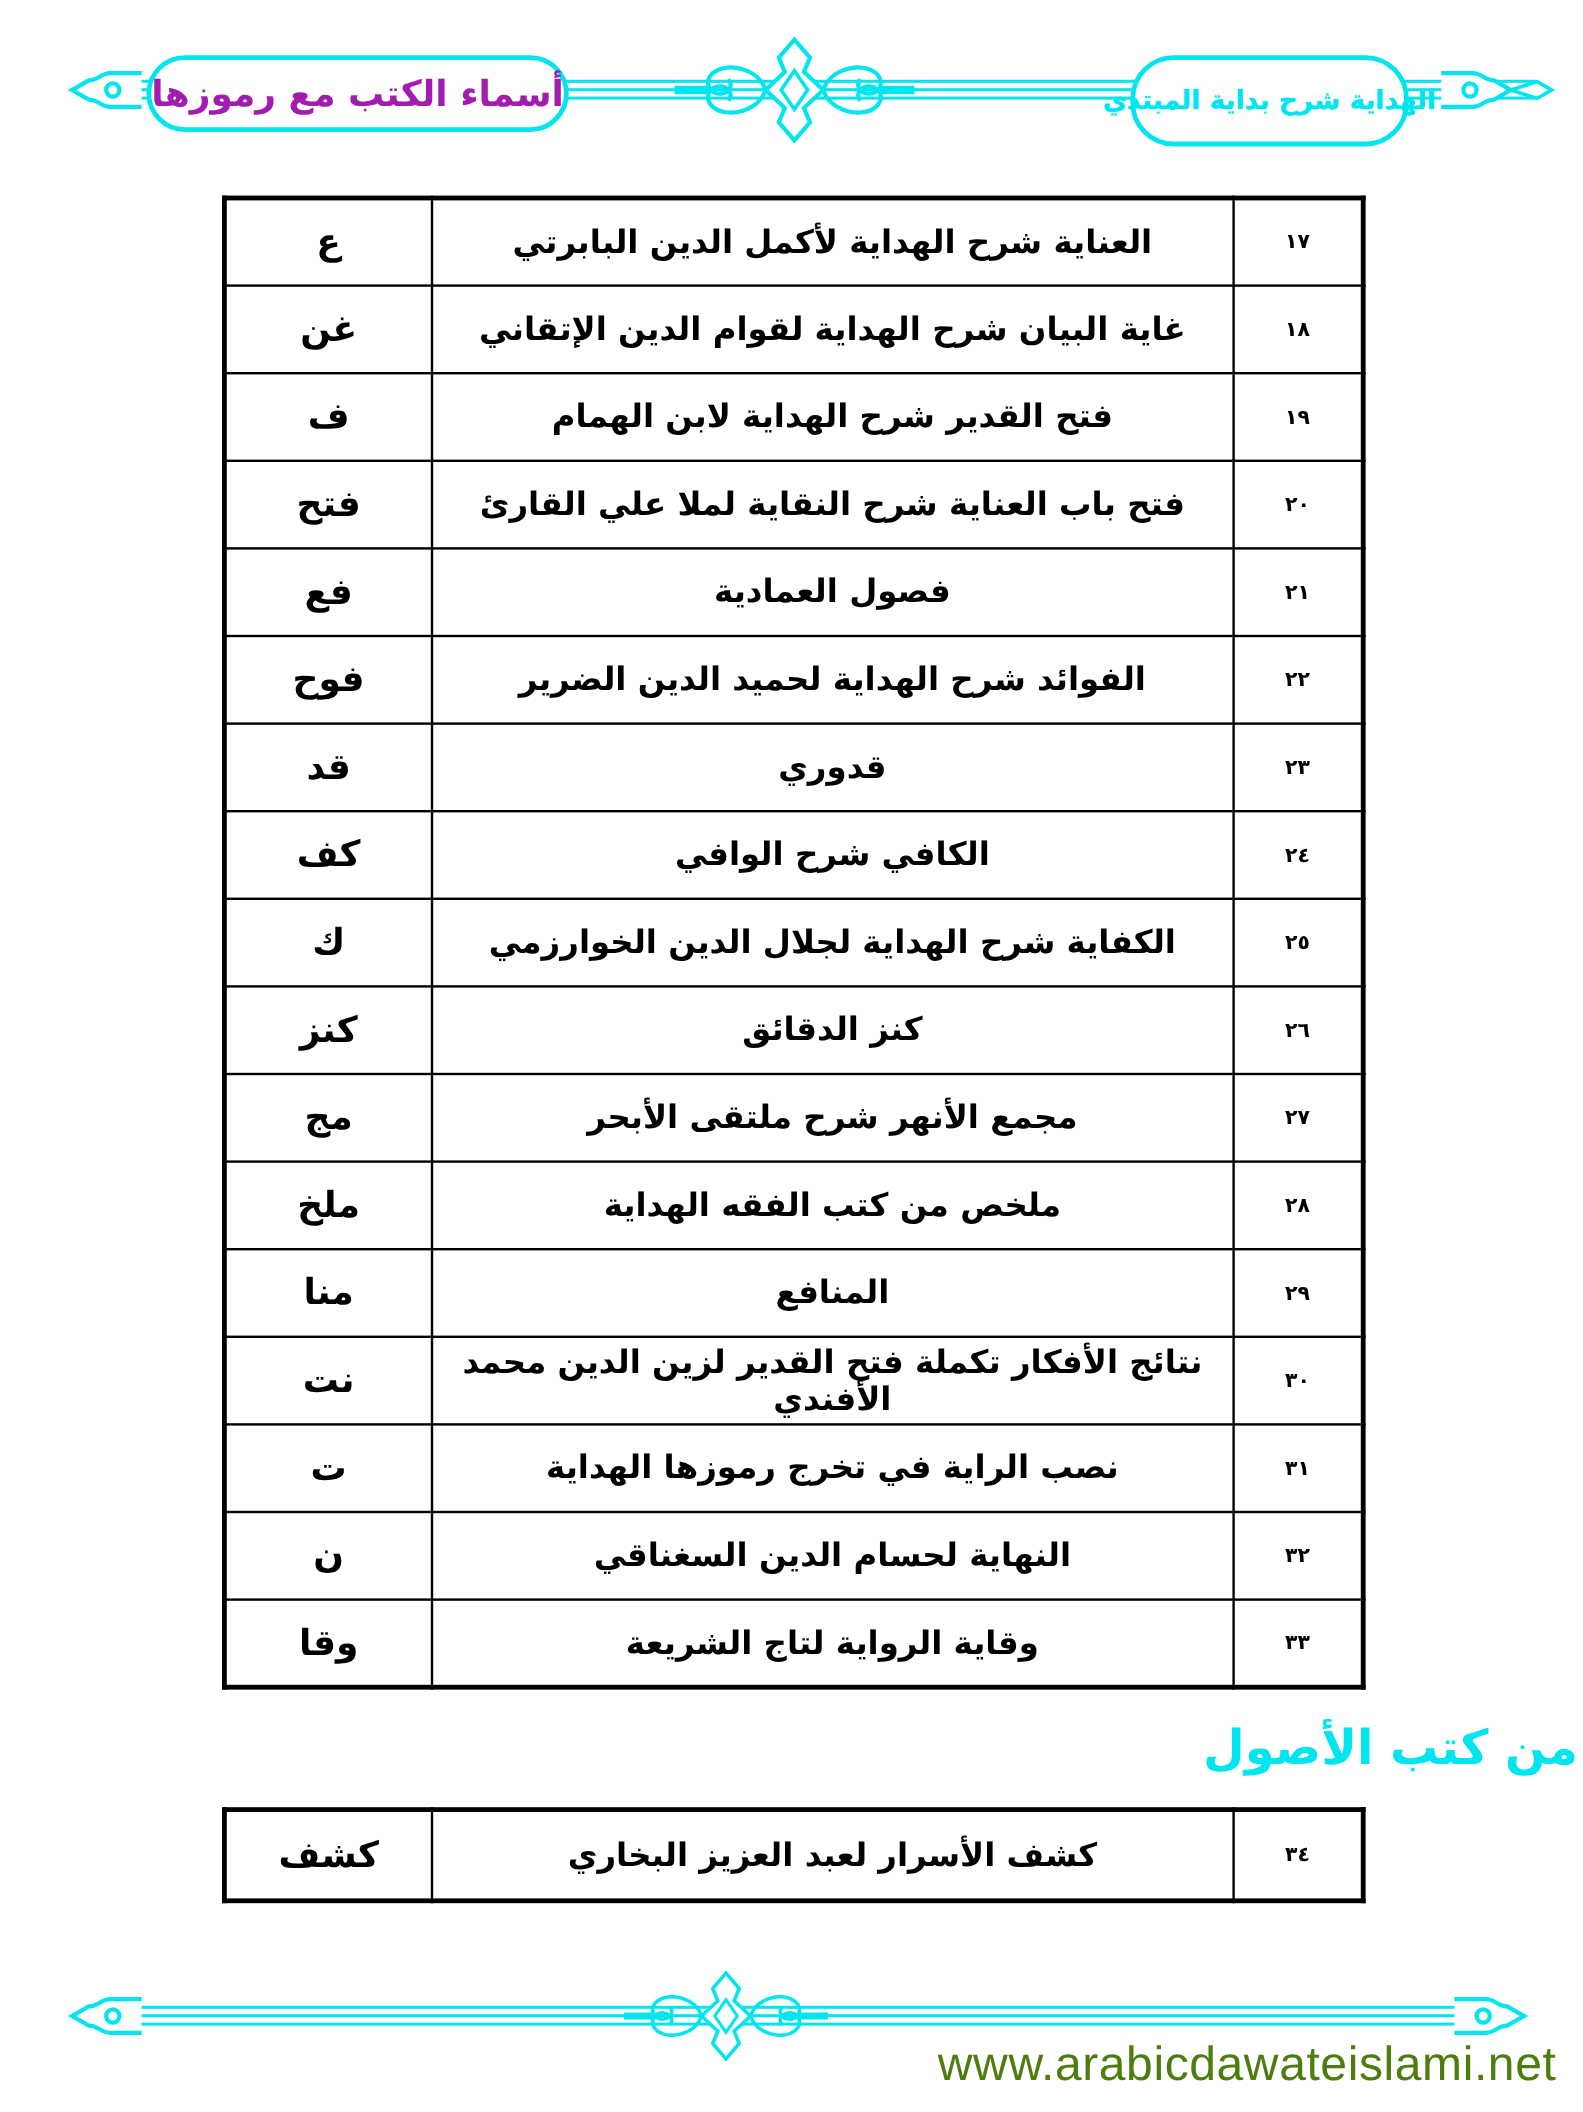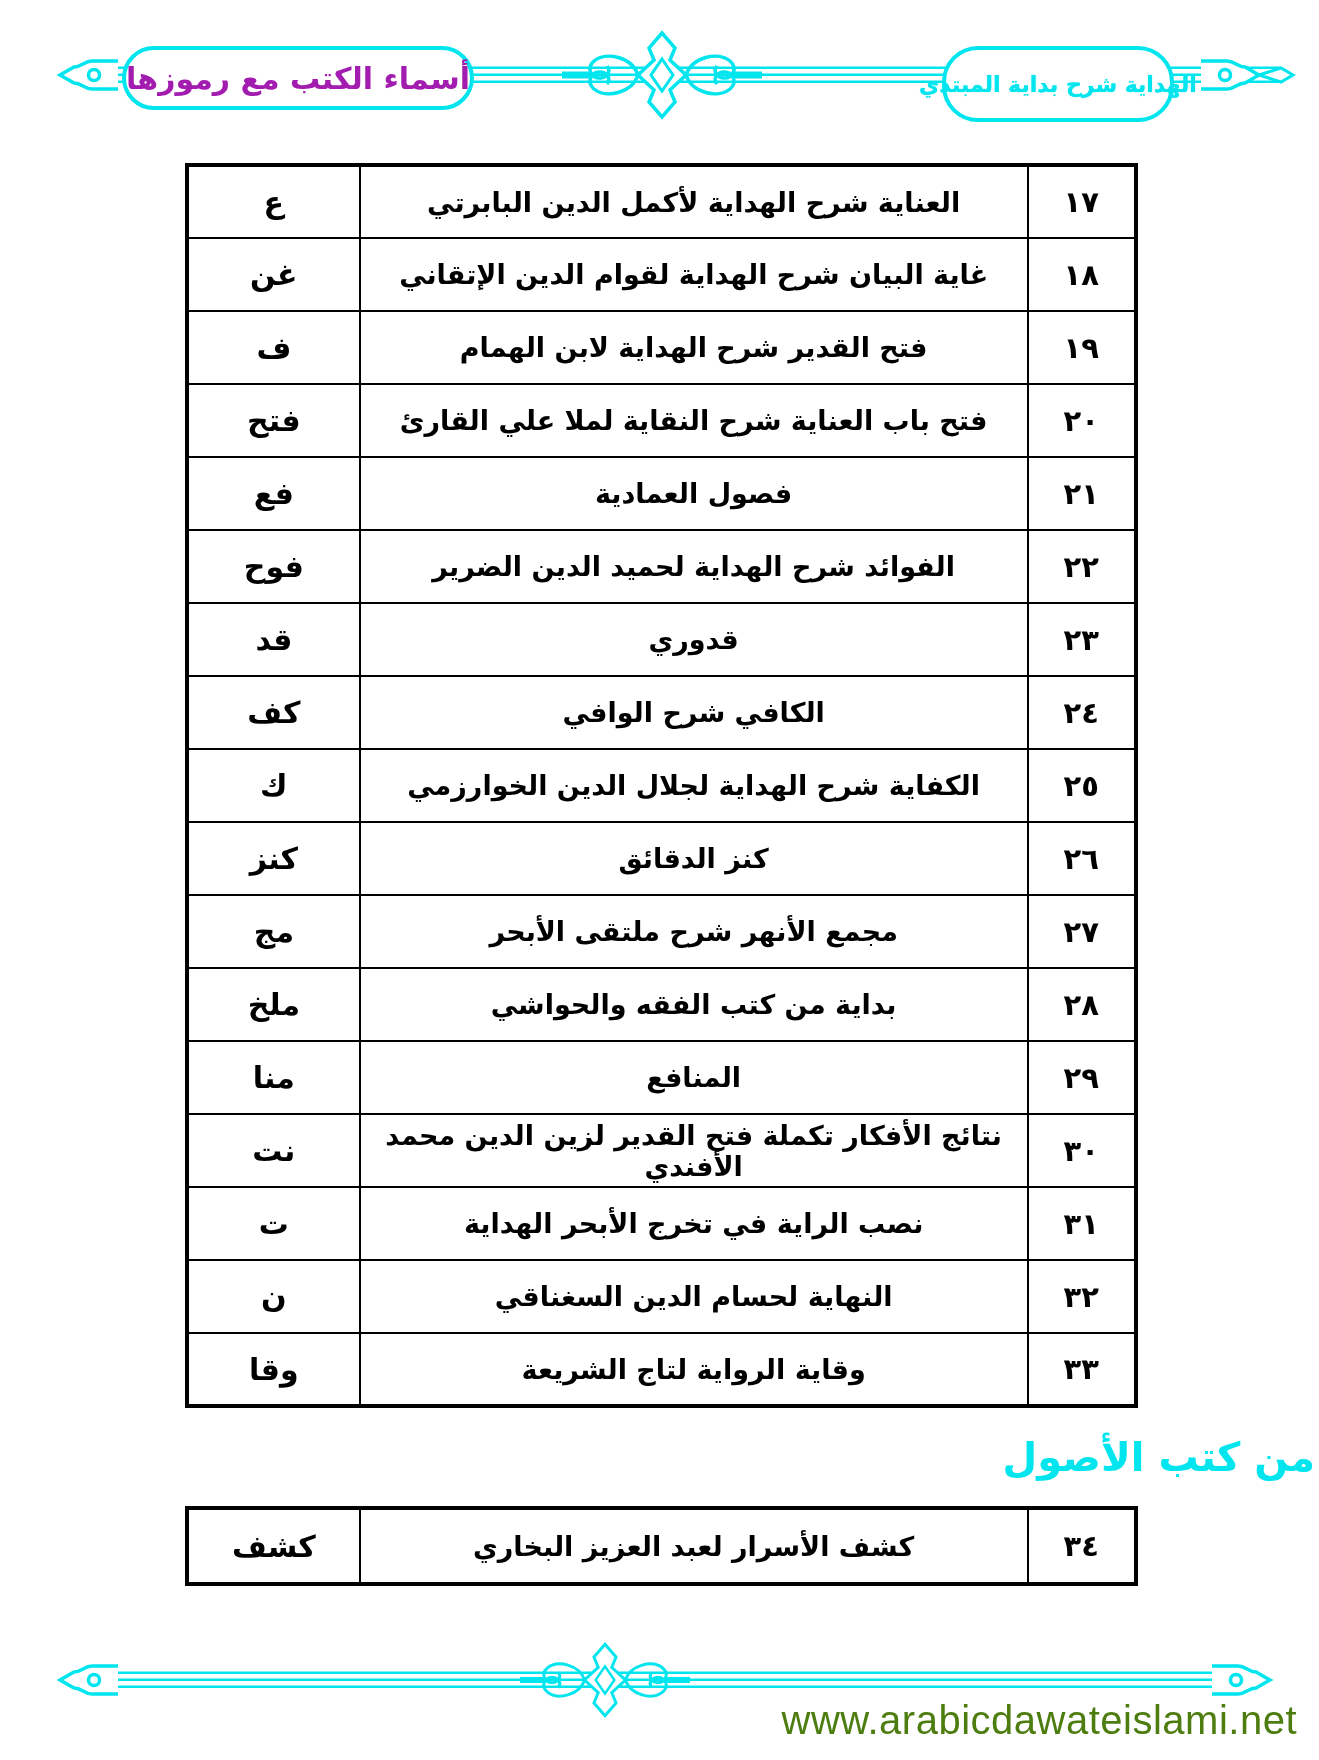--- a/index.html
+++ b/index.html
@@ -57,21 +57,21 @@
     border: 2.5px solid #000;
     text-align: center;
     vertical-align: middle;
     padding: 0 8px;
     font-weight: bold;
     color: #000;
     overflow: hidden;
   }
   #books-table-1 tr { height: 73px; }
   #books-table-2 tr { height: 76px; }
-  .books-table td.num   { width: 108px; font-size: 29px; }
+  .books-table td.num   { width: 108px; font-size: 17px; }
   .books-table td.title { width: 665px; font-size: 27px; }
   .books-table td.sym   { width: 172px; font-size: 30px; }
 
   
   #section-heading {
     position: absolute;
     top: 1434px; right: 4px;
     color: #00e5ee;
     font-size: 40px;
     font-weight: bold;
@@ -195,36 +195,36 @@
         <td class="title">كنز الدقائق</td>
         <td class="sym">كنز</td>
       </tr>
       <tr>
         <td class="num">٢٧</td>
         <td class="title">مجمع الأنهر شرح ملتقى الأبحر</td>
         <td class="sym">مج</td>
       </tr>
       <tr>
         <td class="num">٢٨</td>
-        <td class="title">بداية من كتب الفقه والحواشي</td>
+        <td class="title">ملخص من كتب الفقه الهداية</td>
         <td class="sym">ملخ</td>
       </tr>
       <tr>
         <td class="num">٢٩</td>
         <td class="title">المنافع</td>
         <td class="sym">منا</td>
       </tr>
       <tr>
         <td class="num">٣٠</td>
         <td class="title">نتائج الأفكار تكملة فتح القدير لزين الدين محمد الأفندي</td>
         <td class="sym">نت</td>
       </tr>
       <tr>
         <td class="num">٣١</td>
-        <td class="title">نصب الراية في تخرج الأبحر الهداية</td>
+        <td class="title">نصب الراية في تخرج رموزها الهداية</td>
         <td class="sym">ت</td>
       </tr>
       <tr>
         <td class="num">٣٢</td>
         <td class="title">النهاية لحسام الدين السغناقي</td>
         <td class="sym">ن</td>
       </tr>
       <tr>
         <td class="num">٣٣</td>
         <td class="title">وقاية الرواية لتاج الشريعة</td>

